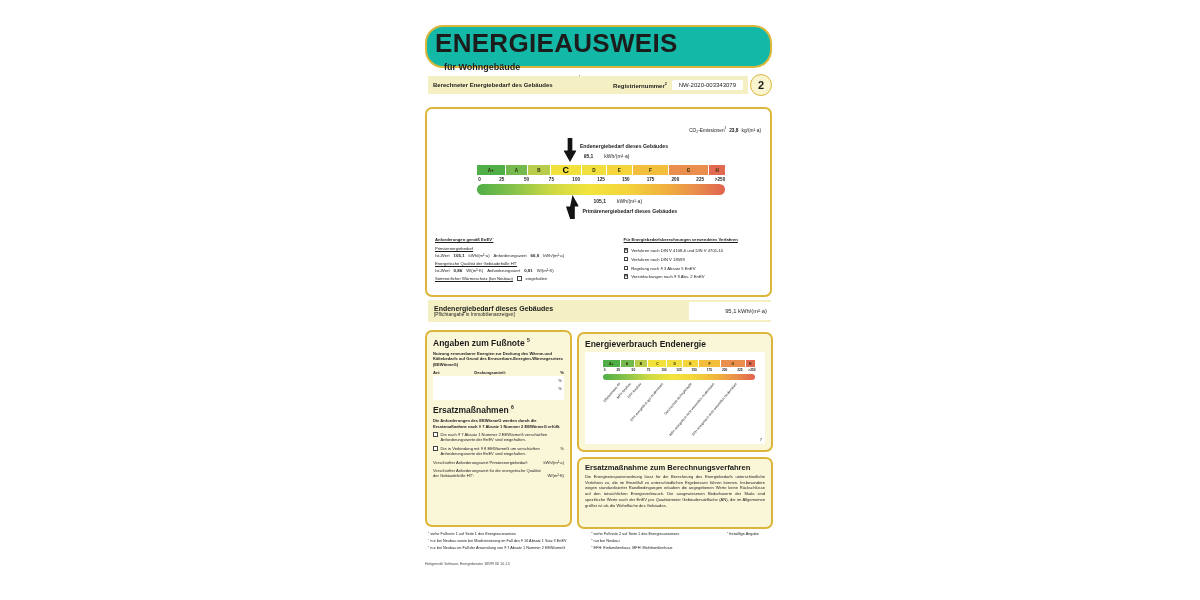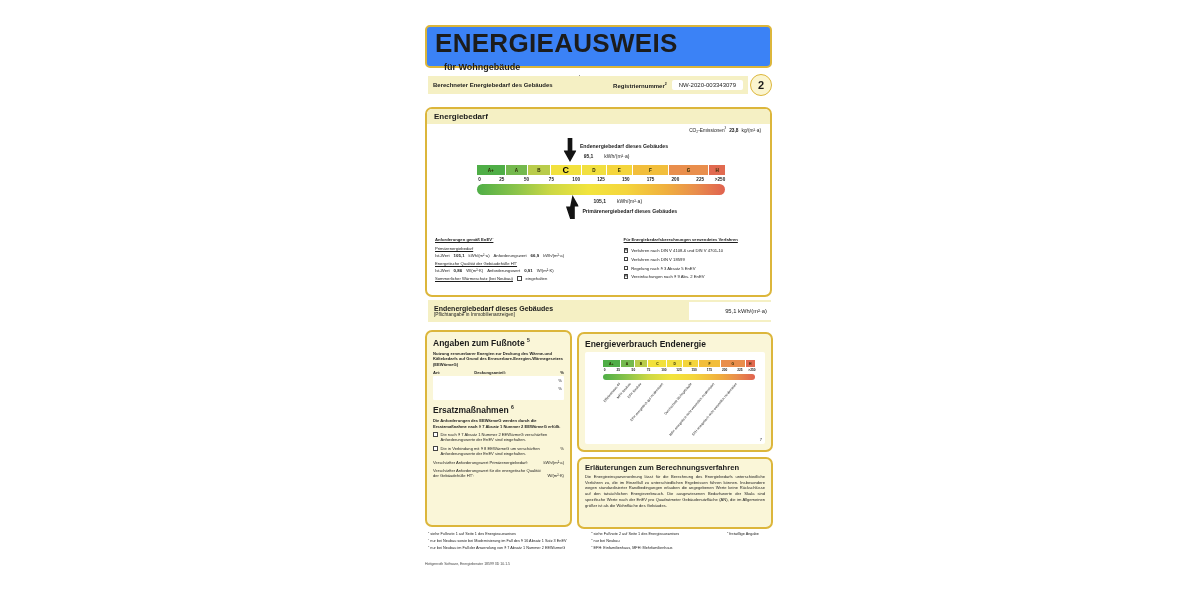--- a/index.html
+++ b/index.html
@@ -3,21 +3,21 @@
 <meta charset="utf-8">
 <style>
   * { margin:0; padding:0; box-sizing:border-box; }
   html,body { width:1200px; height:600px; background:#ffffff; overflow:hidden;
               font-family:"Liberation Sans", sans-serif; color:#1c1c1c; }
   .abs { position:absolute; }
   sup { font-size:60%; vertical-align:super; }
 
   
   #title-box { left:425px; top:25px; width:347px; height:43px; border:2px solid #dcb63b;
-               border-radius:5px; background:#3b82f6; padding:3px 8px 2px 8px; }
+               border-radius:18px; background:#14b8a6; padding:3px 8px 2px 8px; }
   #main-title { font-size:26px; font-weight:bold; letter-spacing:.3px; line-height:1.0; display:inline-block; }
   #title-suffix { font-size:9px; font-weight:bold; display:inline-block; margin-left:9px; }
   #subtitle-row { font-size:5.4px; margin-top:1px; }
   #subtitle-date { margin-left:14px; }
 
   
   #reg-bar { left:428px; top:76px; width:320px; height:18px; background:#f5f0c4;
              display:flex; align-items:center; padding:0 5px; }
   #reg-bar .lbl { font-size:6px; font-weight:bold; }
   #reg-left { flex:1; }
@@ -139,21 +139,20 @@
 </div>
 
 <div id="reg-bar" class="abs">
   <span id="reg-left" class="lbl">Berechneter Energiebedarf des Gebäudes</span>
   <span class="lbl"><span>Registriernummer</span><sup>2</sup></span>
   <span id="reg-box">NW-2020-003343079</span>
 </div>
 <div id="page-badge" class="abs">2</div>
 
 <div id="energy-panel" class="abs">
-  <div id="energy-panel-header">Energiebedarf</div>
   <div id="co2-row">
     <span>CO₂-Emissionen</span><sup>3</sup><b>23,8</b><span>kg/(m²·a)</span>
   </div>
 
   <div id="scale-wrap">
     <div id="arrow-end" class="arrow down"></div>
     <div id="end-label">Endenergiebedarf dieses Gebäudes</div>
     <div id="end-value-row">
       <b>95,1</b><span>kWh/(m²·a)</span>
     </div>
@@ -356,21 +355,21 @@
         <span style="right:43%">Durchschnitt Wohngebäude</span>
         <span style="right:28%">MFH energetisch nicht wesentlich modernisiert</span>
         <span style="right:13%">EFH energetisch nicht wesentlich modernisiert</span>
       </div>
     </div>
     <div id="cmp-fn">7</div>
   </div>
 </div>
 
 <div id="erl-box" class="abs">
-  <div id="erl-title">Erläuterungen zum Berechnungsverfahren</div>
+  <div id="erl-title">Ersatzmaßnahme zum Berechnungsverfahren</div>
   <div id="erl-body">Die Energieeinsparverordnung lässt für die Berechnung des Energiebedarfs unterschiedliche Verfahren zu, die im Einzelfall zu unterschiedlichen Ergebnissen führen können. Insbesondere wegen standardisierter Randbedingungen erlauben die angegebenen Werte keine Rückschlüsse auf den tatsächlichen Energieverbrauch. Die ausgewiesenen Bedarfswerte der Skala sind spezifische Werte nach der EnEV pro Quadratmeter Gebäudenutzfläche (AN), die im Allgemeinen größer ist als die Wohnfläche des Gebäudes.</div>
 </div>
 
 <div id="footnotes" class="abs">
   <div id="fn-col1">
     <div><sup>1</sup> <span>siehe Fußnote 1 auf Seite 1 des Energieausweises</span></div>
     <div><sup>4</sup> <span>nur bei Neubau sowie bei Modernisierung im Fall des § 16 Absatz 1 Satz 3 EnEV</span></div>
     <div><sup>6</sup> <span>nur bei Neubau im Fall der Anwendung von § 7 Absatz 1 Nummer 2 EEWärmeG</span></div>
   </div>
   <div id="fn-col2">

